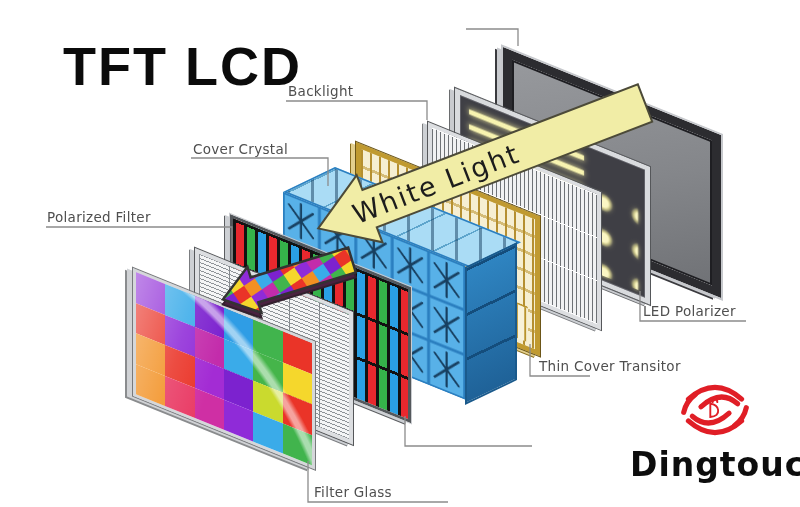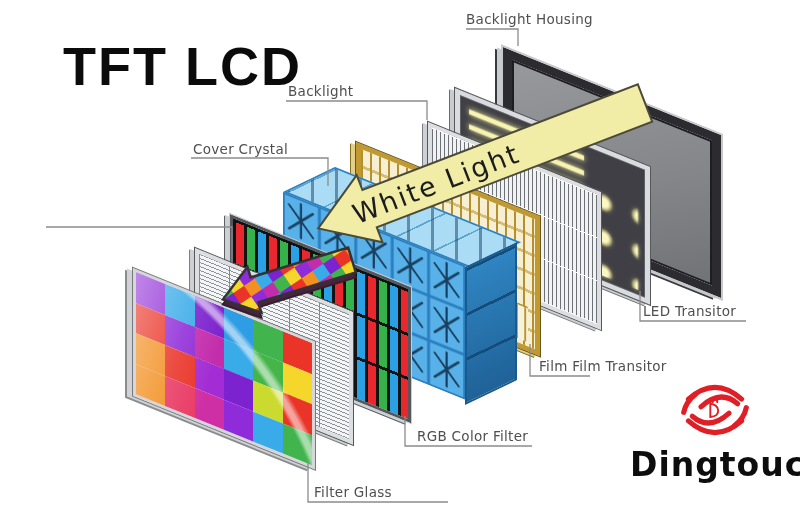--- a/index.html
+++ b/index.html
@@ -218,26 +218,25 @@
     <g>
       <g transform="translate(352,265) rotate(-17)">
         <polygon points="-135,0 -102,-24 -102,-13 0,-13 0,13 -102,13 -102,24" fill="#4a2240" stroke="#33202e" stroke-width="2"></polygon>
       </g>
       <g transform="translate(352,260) rotate(-17)">
         <polygon points="-135,0 -102,-24 -102,-13 0,-13 0,13 -102,13 -102,24" fill="url(#rb)" stroke="#333333" stroke-width="2.5"></polygon>
       </g>
     </g>
   </svg>
 
-  <div class="lb" id="lb-bh">Backlight Housing</div>
   <div class="lb" id="lb-po">Backlight</div>
   <div class="lb" id="lb-lc">Cover Crystal</div>
-  <div class="lb" id="lb-lb">LED Transitor</div>
-  <div class="lb" id="lb-tf">Film Film Transitor</div>
-  <div class="lb" id="lb-rg">RGB Color Filter</div>
+  <div class="lb" id="lb-pf">Polarized Filter</div>
+  <div class="lb" id="lb-lb">LED Polarizer</div>
+  <div class="lb" id="lb-tf">Thin Cover Transitor</div>
   <div class="lb" id="lb-cg">Filter Glass</div>
 
   <div class="logo">
     <svg class="logo-icon" width="82" height="72" viewBox="0 0 100 92">
       <g stroke="#e01e26" stroke-width="6.5" fill="none" stroke-linecap="round">
         <path d="M16 32 Q50 2 84 32"></path>
         <path d="M32 42 Q57 19 79 38"></path>
         <path d="M10 49 Q13 35 25 26"></path>
         <g transform="rotate(180 50 46)">
           <path d="M16 32 Q50 2 84 32"></path>

